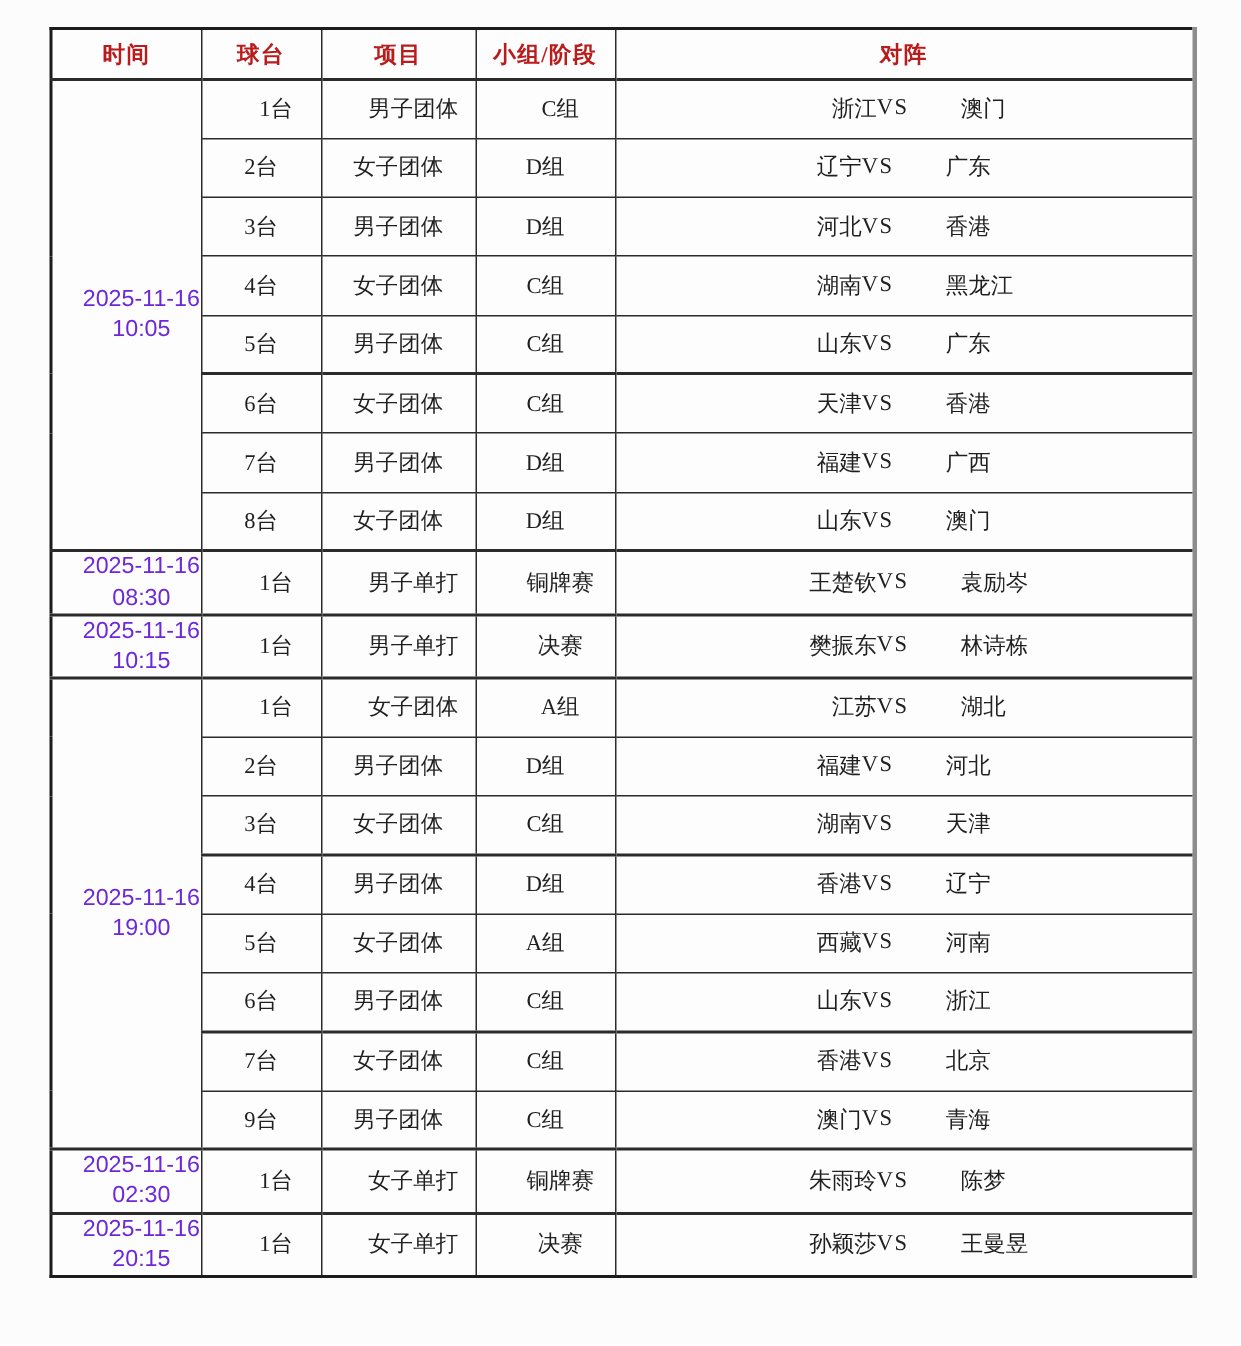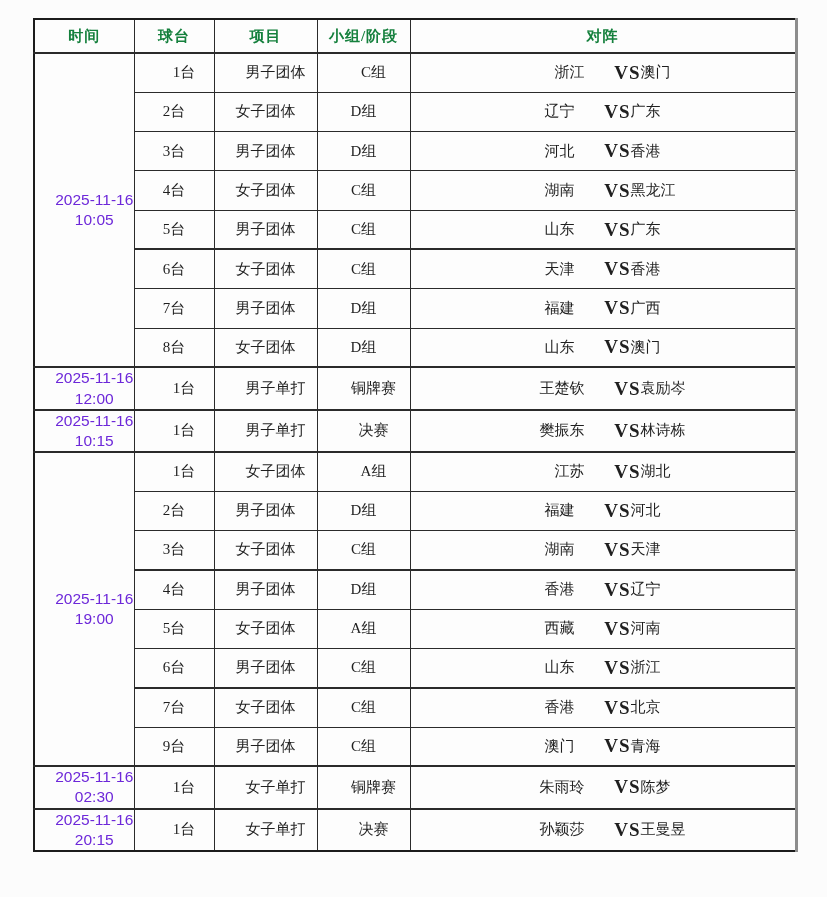--- a/index.html
+++ b/index.html
@@ -34,21 +34,21 @@
     border: 1px solid #2b2b2b;
     text-align: center;
     vertical-align: middle;
     padding: 0;
     overflow: hidden;
   }
   thead tr { height: 34px; }
   th {
     font-size: 15px;
     font-weight: bold;
-    color: #15803d;
+    color: #b91c1c;
     border-bottom-width: 2px;
     letter-spacing: 1px;
   }
   tbody tr { height: 39.3px; font-size: 15px; }
   tr.section-start td { border-top-width: 2px; padding-left: 20px; }
   tr.seam td { border-top-width: 2px; }
 
   td.time-cell {
     font-family: "Liberation Sans", "DejaVu Sans", sans-serif;
     font-size: 15.5px;
@@ -59,24 +59,23 @@
     display: flex;
     align-items: center;
     justify-content: center;
     width: 100%;
   }
   .home { display: inline-block; width: 128px; text-align: right; }
   .away { display: inline-block; width: 128px; text-align: left; }
   .vs {
     display: inline-block;
     width: 56px;
-    text-align: right;
-    font-size: 19px;
+    text-align: left;
+    font-size: 15px;
     letter-spacing: 1px;
-    font-weight: bold;
   }
 </style>
 </head>
 <body>
 
 <div class="page">
   <table class="schedule">
     <colgroup>
       <col class="c-time">
       <col class="c-table">
@@ -190,21 +189,21 @@
             <div class="matchup">
               <span class="home">山东</span>
               <span class="vs">VS</span>
               <span class="away">澳门</span>
             </div>
           </td>
         </tr>
         <tr class="section-start">
           <td class="time-cell" rowspan="1">
             <div class="date-line">2025-11-16</div>
-            <div class="time-line">12:00</div>
+            <div class="time-line">08:30</div>
           </td>
           <td class="table-cell">1台</td>
           <td class="event-cell">男子单打</td>
           <td class="stage-cell">铜牌赛</td>
           <td class="matchup-cell">
             <div class="matchup">
               <span class="home">王楚钦</span>
               <span class="vs">VS</span>
               <span class="away">袁励岑</span>
             </div>

